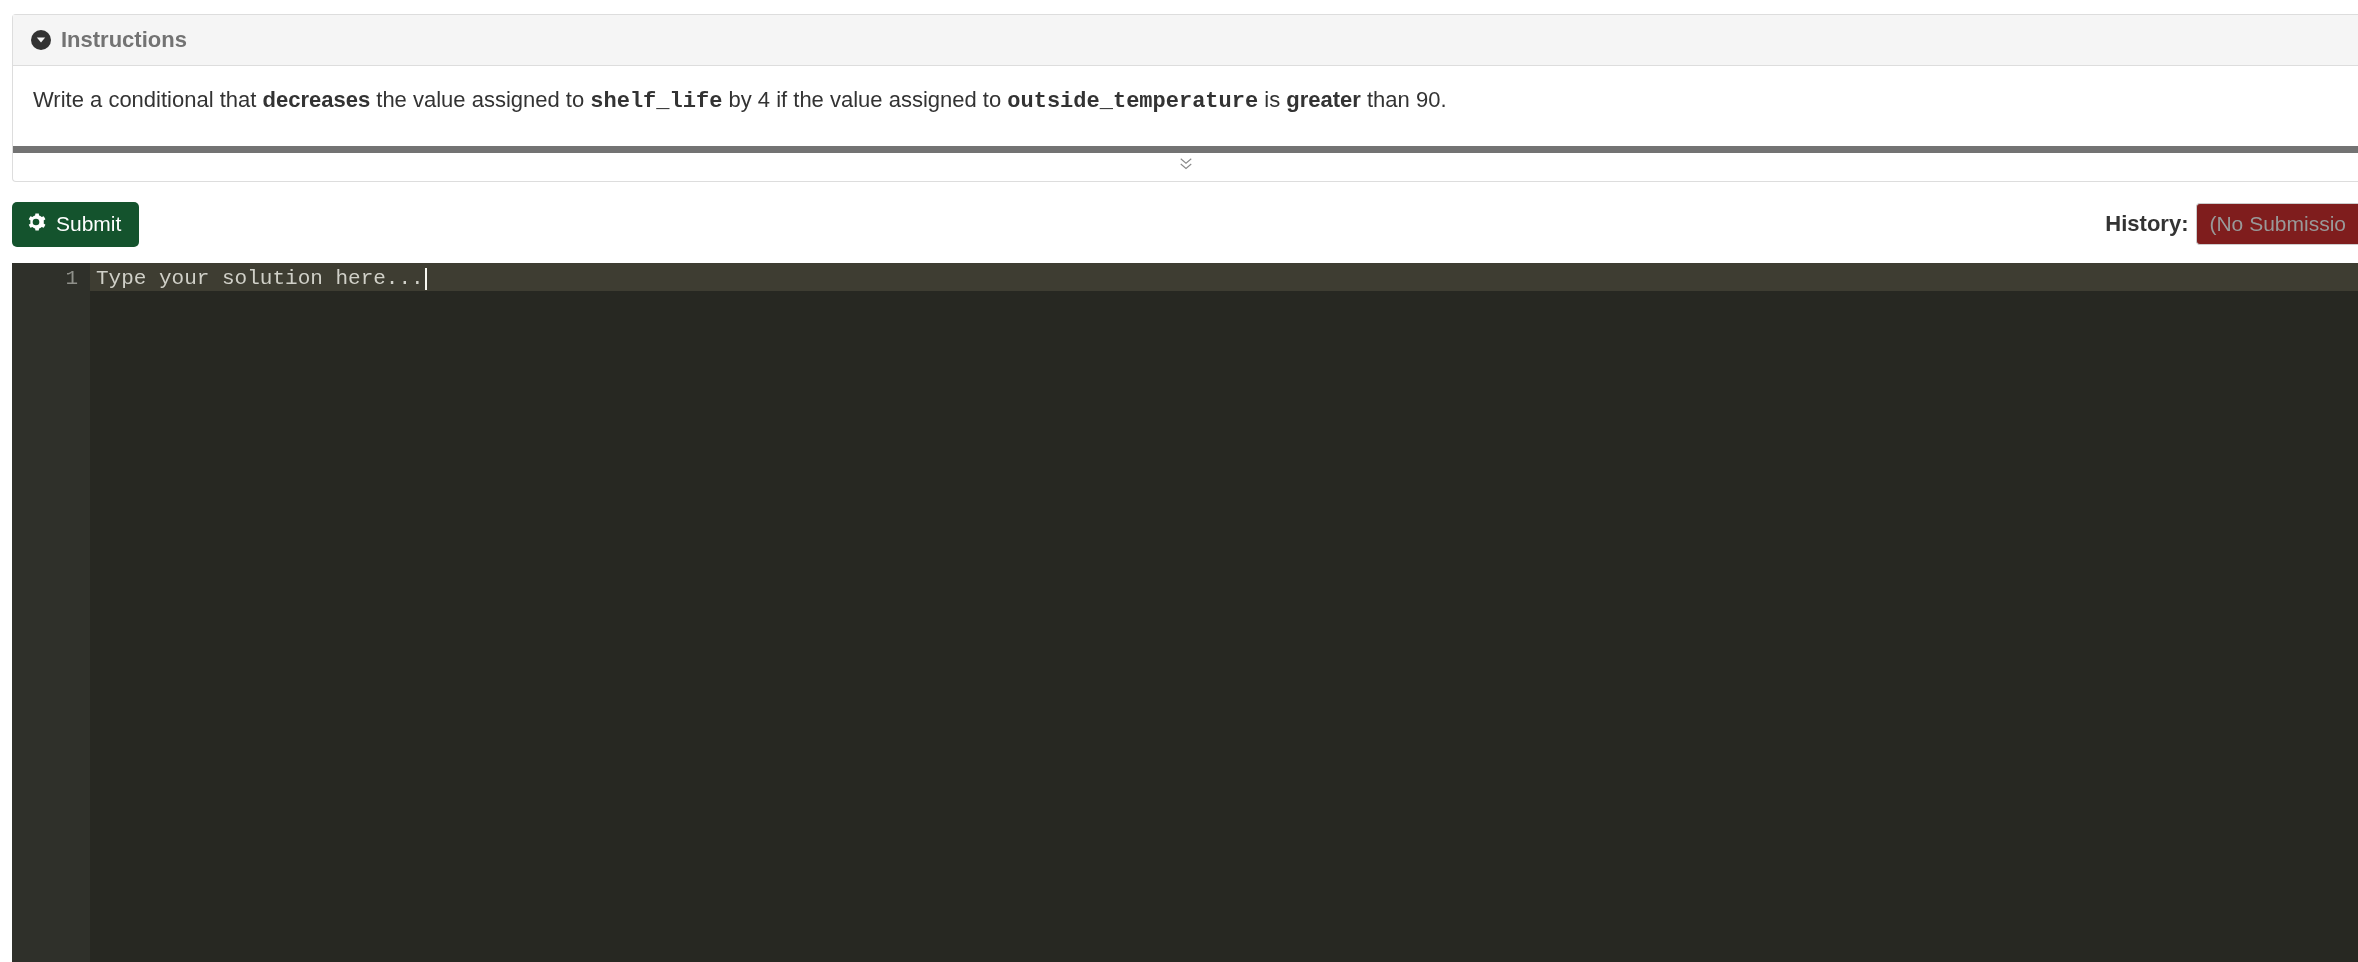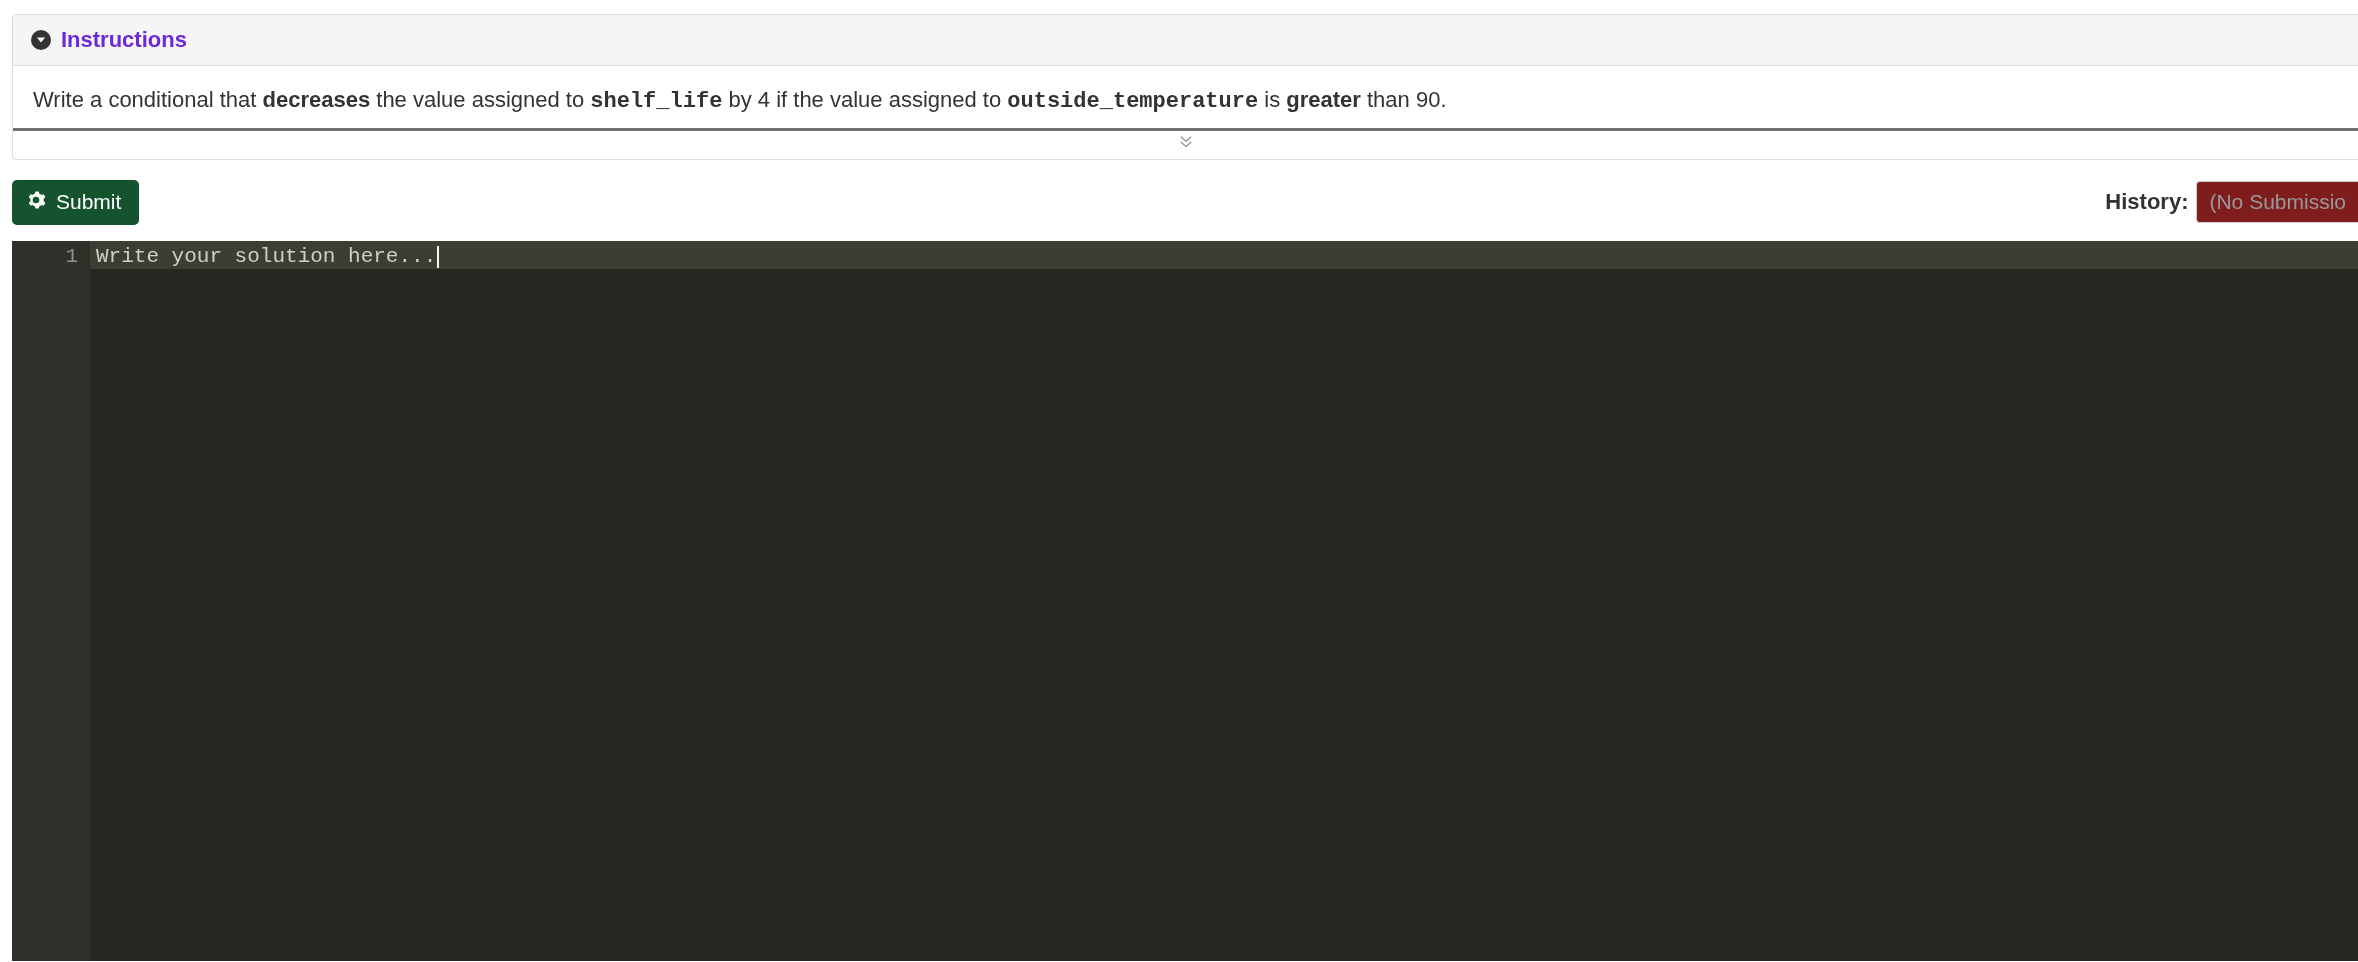--- a/index.html
+++ b/index.html
@@ -31,28 +31,28 @@
     background: #333333;
     display: flex;
     align-items: center;
     justify-content: center;
     flex-shrink: 0;
   }
   .chevron-circle svg { width: 10px; height: 10px; fill: #f5f5f5; }
   .panel-title {
     font-weight: 700;
     font-size: 22px;
-    color: #6d28d9;
+    color: #737373;
   }
   .panel-body {
-    padding: 18px 20px 10px 20px;
+    padding: 18px 20px 28px 20px;
     font-size: 22px;
     line-height: 1.45;
     color: #333;
-    border-bottom: 3px solid #737373;
+    border-bottom: 7px solid #737373;
   }
   .panel-body .code {
     font-family: "SFMono-Regular", Consolas, "Liberation Mono", Menlo, monospace;
     font-weight: 700;
   }
   .panel-body .bold { font-weight: 700; }
   .expand-bar {
     height: 28px;
     display: flex;
     align-items: center;
@@ -183,15 +183,15 @@
     </div>
   </div>
 </div>
 
 <div class="editor">
   <div class="gutter">
     <div>1</div>
   </div>
   <div class="code-area">
     <div class="active-line"></div>
-    <div class="code-text"><span>Write your solution here...</span><span class="cursor"></span></div>
+    <div class="code-text"><span>Type your solution here...</span><span class="cursor"></span></div>
   </div>
 </div>
 
 </body></html>

